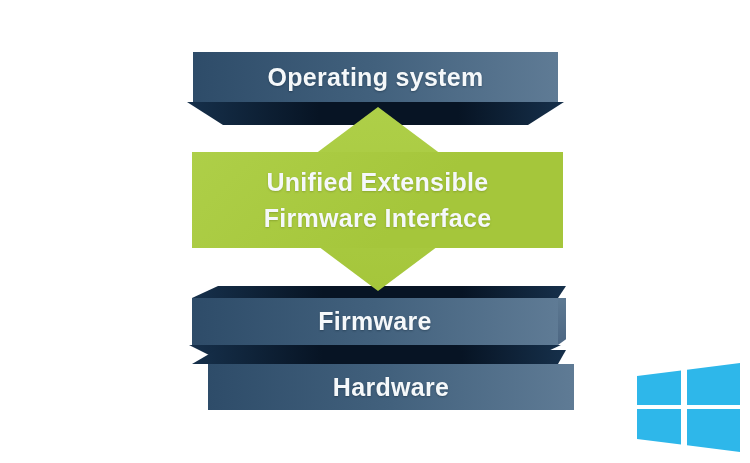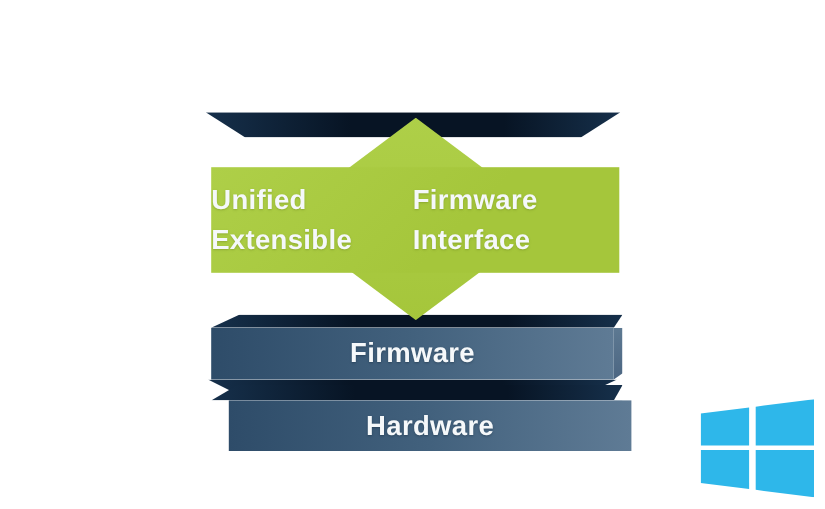--- a/index.html
+++ b/index.html
@@ -62,21 +62,21 @@
     clip-path: polygon(50% 0%, 100% 50%, 50% 100%, 0% 50%);
     z-index: 2;
   }
   .uefi-box {
     position: absolute;
     left: 192px; top: 152px; width: 371px; height: 96px;
     background: linear-gradient(135deg,
       var(--uefi-green-light, #aecf48) 0%,
       var(--uefi-green, #a5c63b) 60%);
     display: flex;
-    flex-direction: row;
+    flex-direction: column;
     align-items: center;
     justify-content: center;
     color: var(--text, #f5f8fa);
     font-size: 25px;
     font-weight: bold;
     line-height: 36px;
     letter-spacing: 0.3px;
     text-shadow: 0 1px 2px rgba(90,110,20,0.35);
     z-index: 3;
   }
@@ -103,20 +103,23 @@
     left: 637px; top: 363px; width: 103px; height: 89px;
     z-index: 1;
   }
   .win-logo polygon { fill: var(--windows-blue, #2eb7ea); }
 </style>
 </head>
 <body>
 
 <div class="canvas">
 
+  <div class="face os-face">
+    <span>Operating system</span>
+  </div>
   <div class="edge os-under"></div>
 
   <div class="diamond"></div>
 
   <div class="uefi-box">
     <div>Unified Extensible</div>
     <div>Firmware Interface</div>
   </div>
 
   <div class="edge fw-top"></div>

